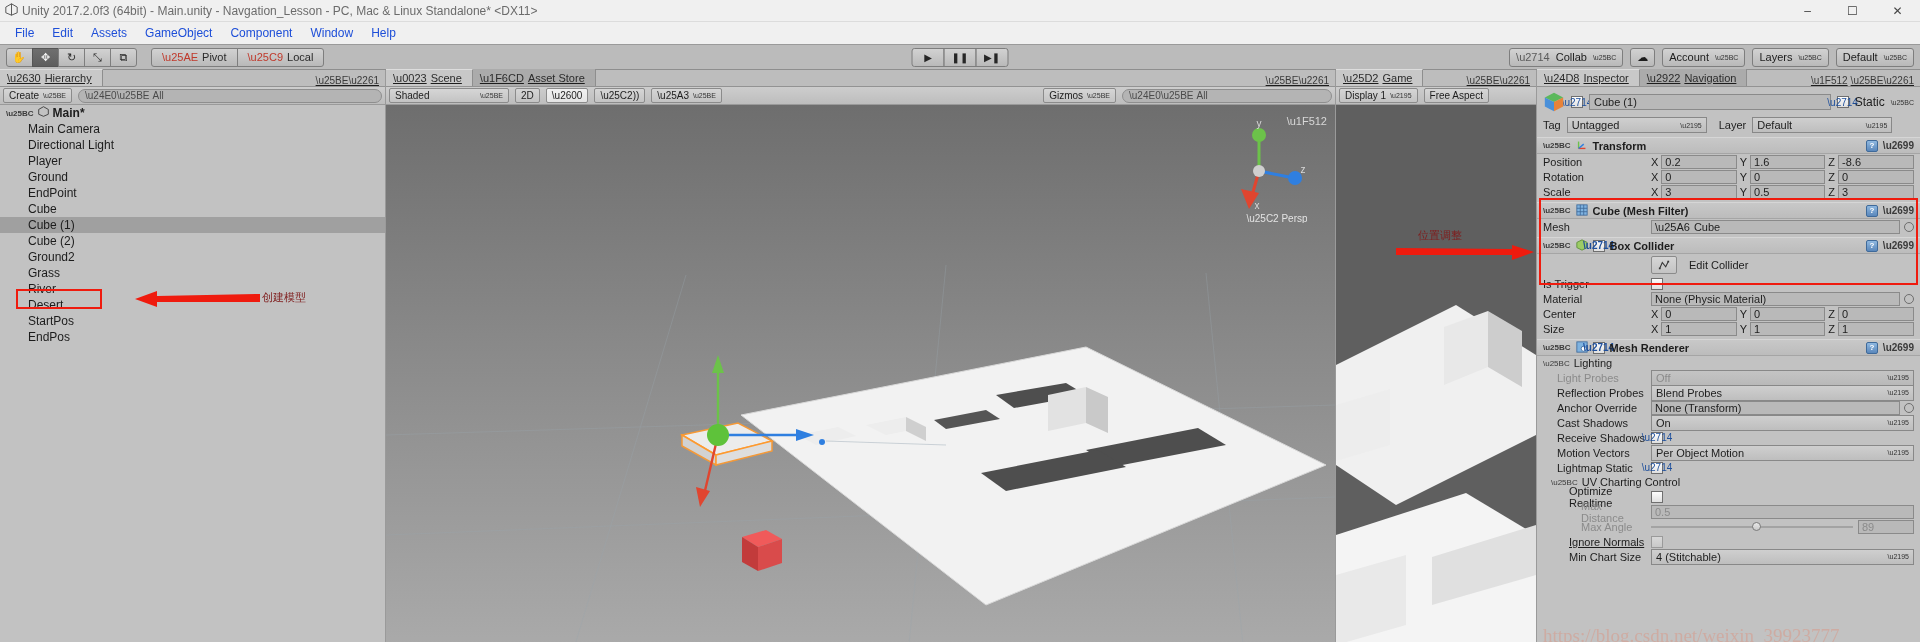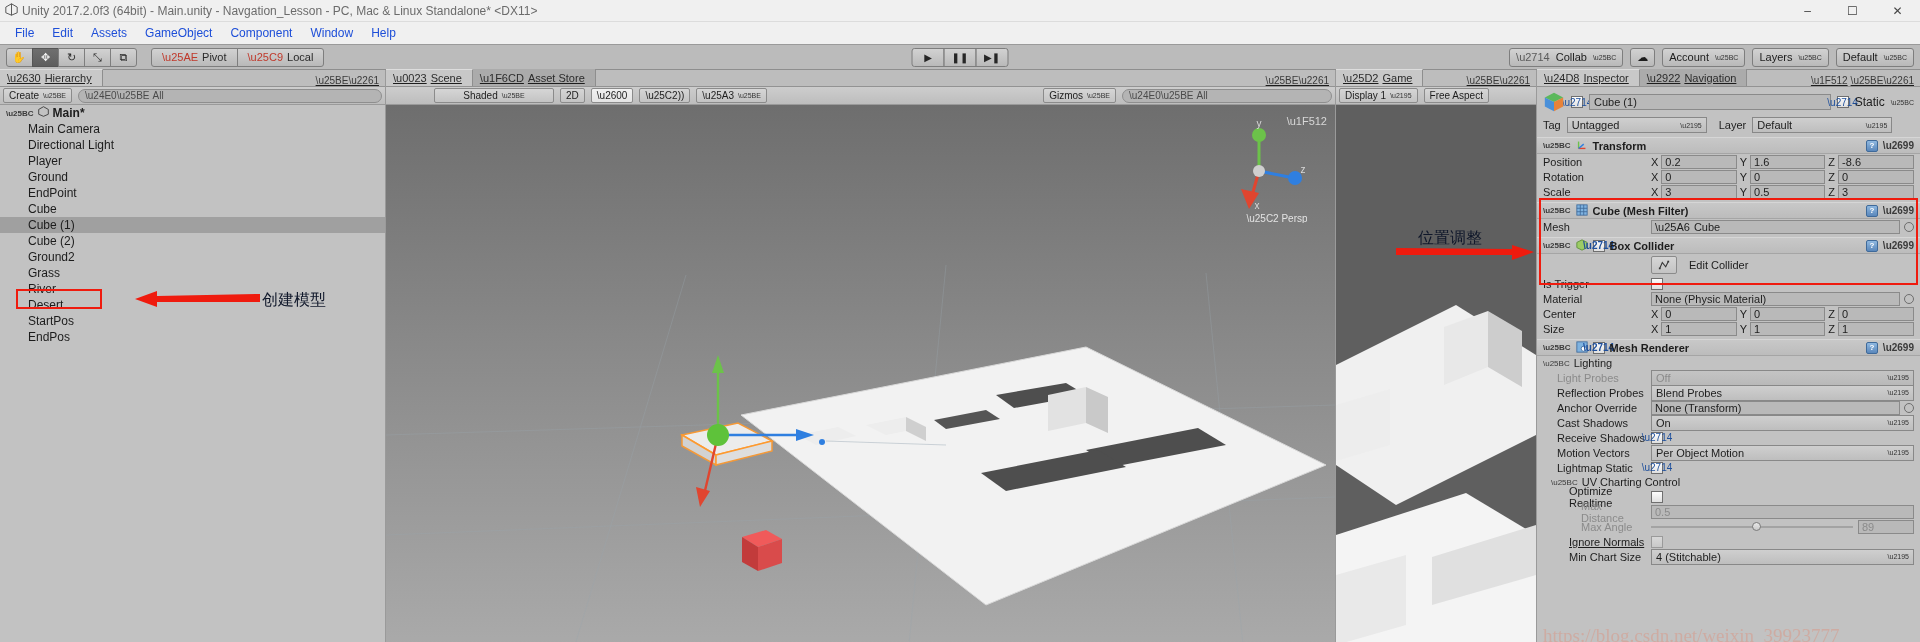--- a/index.html
+++ b/index.html
@@ -149,21 +149,21 @@
   .sliderrow { display: flex; align-items: center; flex: 1; gap: 5px; }
   .track { flex: 1; height: 2px; background: #a3a3a3; position: relative; }
   .knob { position: absolute; width: 9px; height: 9px; border-radius: 50%;
           background: linear-gradient(#e8e8e8,#c9c9c9); border: 1px solid #7b7b7b; top: -4px; }
   .help-ico { width: 12px; height: 12px; background: linear-gradient(#8fb8e0,#5a87bb); border: 1px solid #3f6a9a;
               border-radius: 2px; font-size: 8px; color: #fff; display:flex; align-items:center; justify-content:center; }
   .gear { font-size: 10px; color: #3a3a3a; }
 
   
   .anno-box { position: absolute; border: 2px solid #ef1b0e; pointer-events: none; }
-  .anno-text { position: absolute; color: #0f172a; font-size: 16px; white-space: nowrap; }
+  .anno-text { position: absolute; color: #7f1d1d; font-size: 11px; white-space: nowrap; }
   .anno-arrow { position: absolute; }
   .watermark { position: absolute; color: rgba(235,120,90,0.30); font-size: 19px; white-space: nowrap;
                font-family: "Liberation Serif", serif; }
 
   .foldarrow { font-size: 8px; color: #3a3a3a; }
   .sec-label { display:flex; align-items:center; gap:4px; padding: 1px 6px; font-size: 11px; }
 </style>
 </head>
 <body>
 
@@ -328,21 +328,21 @@
           <span>\u0023</span>
           <span>Scene</span>
         </div>
         <div class="ptab">
           <span>\u1F6CD</span>
           <span>Asset Store</span>
         </div>
         <div class="tab-menu">\u25BE\u2261</div>
       </div>
       <div class="sub-toolbar">
-        <div class="sbtn" style="width:120px; justify-content:center;margin-left:45px;">
+        <div class="sbtn" style="width:120px; justify-content:space-between;">
           <span>Shaded</span>
           <span class="caret">\u25BE</span>
         </div>
         <div class="sbtn">2D</div>
         <div class="sbtn on">\u2600</div>
         <div class="sbtn">\u25C2))</div>
         <div class="sbtn">\u25A3<span class="caret">\u25BE</span></div>
         <div style="flex:1"></div>
         <div class="sbtn">
           <span>Gizmos</span>

